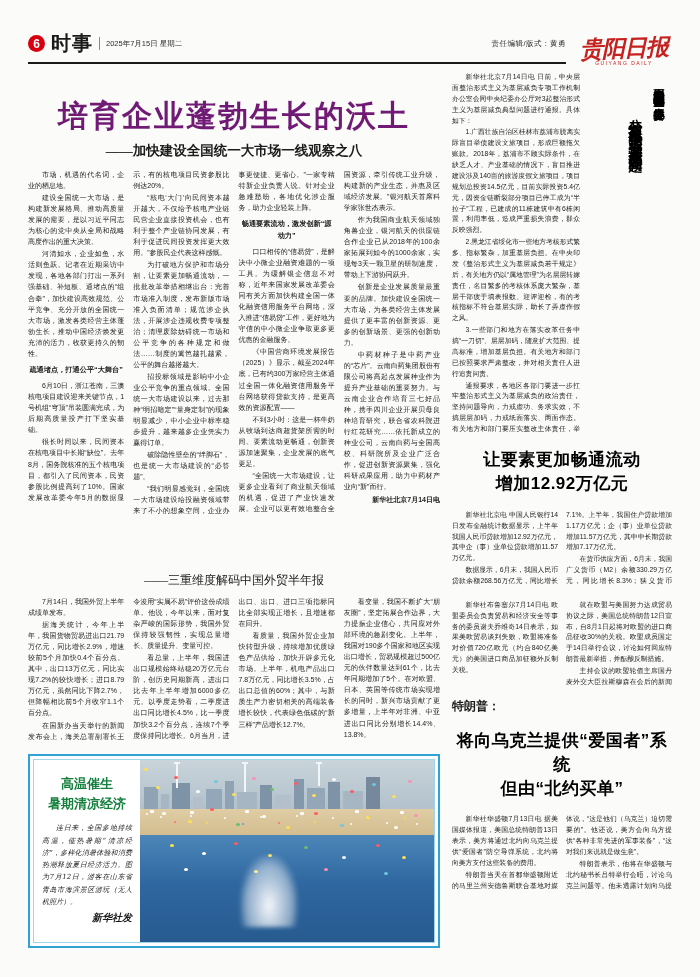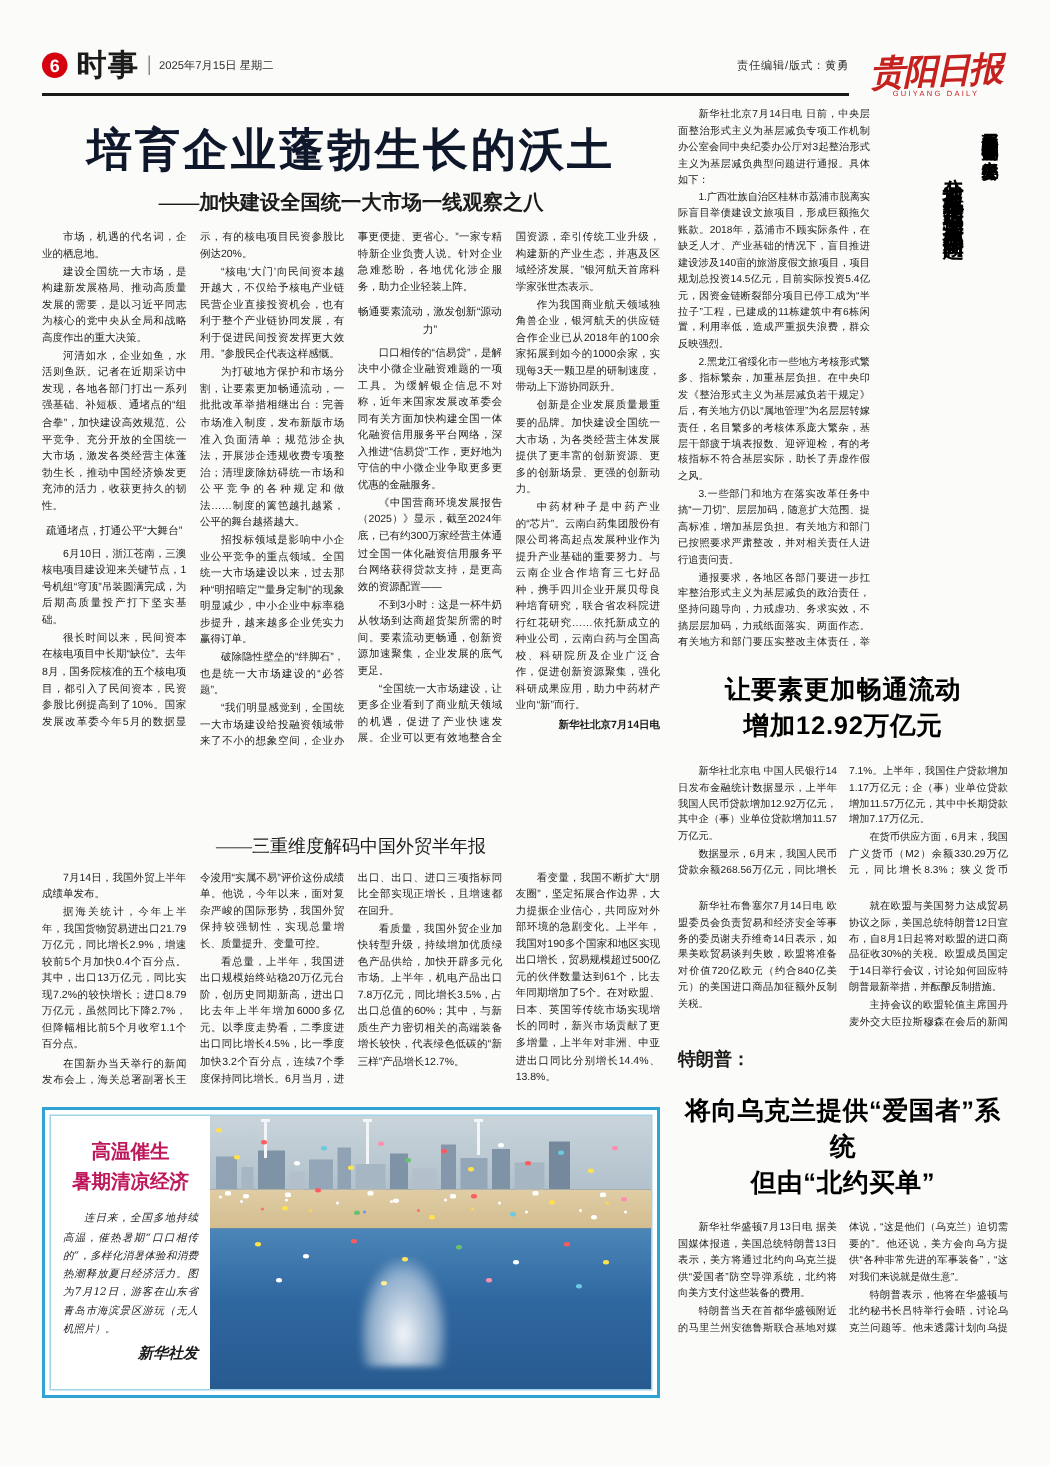--- a/index.html
+++ b/index.html
@@ -18,39 +18,39 @@
   .masthead{width:96px;text-align:center;margin-left:10px;line-height:1;}
   .masthead .mh-cn{font-family:"DejaVu Serif",serif;font-weight:bold;font-style:italic;font-size:23px;color:#c5211f;letter-spacing:-1px;transform:rotate(-2deg);display:inline-block;}
   .masthead .mh-en{display:block;font-size:5px;color:#c5211f;letter-spacing:1.5px;margin-top:2px;}
 
   
   .content{display:flex;gap:12px;margin-top:6px;}
   .left-zone{width:412px;}
   .right-zone{flex:1;min-width:0;}
 
   
-  .ma-title{font-size:30px;font-weight:900;text-align:center;letter-spacing:2px;margin:8px 0 5px;color:#0f172a;}
+  .ma-title{font-size:30px;font-weight:900;text-align:center;letter-spacing:2px;margin:24px 0 5px;color:#701a75;}
   .ma-sub{font-family:"Liberation Serif",serif;font-size:13.5px;font-weight:bold;text-align:center;margin-bottom:9px;}
   .cols{column-gap:9px;font-size:7px;line-height:1.58;text-align:justify;overflow:hidden;color:#1c1c1c;}
   .cols .para{margin:0 0 1px;text-indent:2em;}
-  .cols .sub{font-weight:normal;text-align:center;text-indent:0;margin:5px 0;font-size:7.2px;}
+  .cols .sub{font-weight:bold;text-align:center;text-indent:0;margin:5px 0;font-size:7.2px;}
   .cols .dateline{text-align:right;font-weight:bold;text-indent:0;margin-top:2px;}
   .ma-body{column-count:4;height:394px;}
 
   
   .trade{margin-top:9px;}
   .tr-title{font-size:19px;font-weight:900;text-align:center;letter-spacing:.5px;color:#000;}
   .tr-sub{font-family:"Liberation Serif",serif;font-size:12px;font-weight:normal;text-align:center;margin:4px 0 7px;}
   .tr-body{column-count:4;height:148px;}
 
   
   .photo-block{margin-top:10px;border:2px solid #2fa3d4;padding:3px;background:#fff;}
   .photo-inner{border:1px solid #9fd4ea;display:flex;height:182px;background:#fff;}
   .caption-panel{width:106px;padding:14px 8px 0;box-sizing:border-box;}
-  .cap-title{font-size:13px;font-weight:900;text-align:center;line-height:1.55;color:#be185d;}
+  .cap-title{font-size:13px;font-weight:900;text-align:center;line-height:1.55;color:#15803d;}
   .cap-text{font-family:"DejaVu Serif",serif;font-style:italic;font-size:7px;line-height:1.75;text-indent:2em;margin-top:8px;color:#222;text-align:justify;}
   .cap-credit{font-family:"DejaVu Serif",serif;font-style:italic;font-size:10px;text-align:right;margin-top:3px;font-weight:bold;}
 
   .photo{flex:1;position:relative;overflow:hidden;background:#2a6198;}
   .ph-sky{position:absolute;left:0;right:0;top:0;height:27%;background:linear-gradient(#c9d4da,#b2c1cc);}
   .city{position:absolute;left:0;right:0;top:0;height:27%;display:flex;align-items:flex-end;gap:3px;padding:0 4px;}
   .bld{flex:0 0 auto;}
   .turbine{position:absolute;width:2px;background:#f2f6f8;top:4px;}
   .turbine:after{content:"";position:absolute;top:-2px;left:-2px;width:6px;height:2px;background:#f2f6f8;}
   .ph-sand{position:absolute;left:0;right:0;top:27%;height:14%;background:linear-gradient(#e0cda5,#d3bd90);}
@@ -144,21 +144,21 @@
           </div>
       </article>
 
       <figure class="photo-block" style="margin:10px 0 0;">
         <div class="photo-inner">
           <div class="caption-panel">
             <div class="cap-title">
               <span>高温催生</span><br>
               <span>暑期清凉经济</span>
             </div>
-            <div class="cap-text">连日来，全国多地持续高温，催热暑期“口口相传的”，多样化消暑体验和消费热潮释放夏日经济活力。图为7月12日，游客在山东省青岛市海滨景区游玩（无人机照片）。</div>
+            <div class="cap-text">连日来，全国多地持续高温，催热暑期“清凉经济”，多样化消暑体验和消费热潮释放夏日经济活力。图为7月12日，游客在山东省青岛市海滨景区游玩（无人机照片）。</div>
             <div class="cap-credit">新华社发</div>
           </div>
           <div class="photo">
             <div class="ph-sky"></div>
             <div class="city">
               <div class="bld" style="width:14px;height:22px;background:#8fa3b5;"></div>
               <div class="bld" style="width:8px;height:15px;background:#a6b6c3;"></div>
               <div class="bld" style="width:18px;height:26px;background:#7e93a6;"></div>
               <div class="bld" style="width:10px;height:12px;background:#b3c0cb;"></div>
               <div class="bld" style="width:16px;height:20px;background:#93a7b8;"></div>

